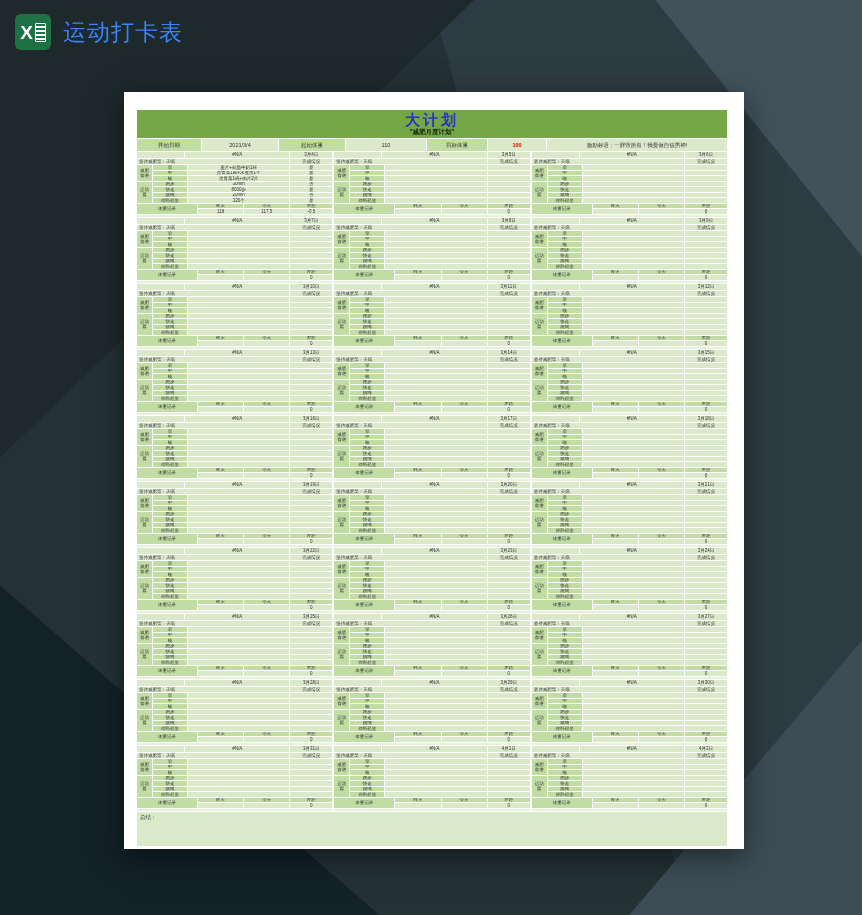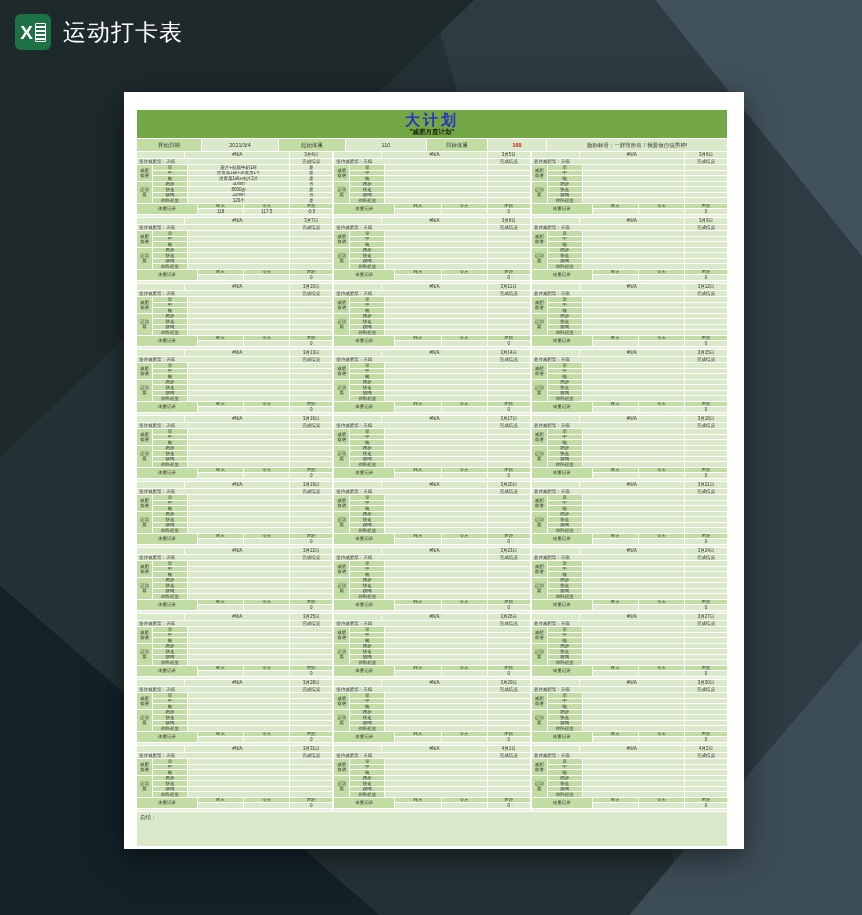--- a/index.html
+++ b/index.html
@@ -20,21 +20,21 @@
     clip-path:polygon(0 0,55% 0,0 50%);}
   .bg-bl{position:absolute;inset:0;background:#132129;
     clip-path:polygon(0 64%,44% 100%,0 100%);}
   
   .appbar{position:absolute;left:0;top:0;width:100%;height:64px;}
   .xl-icon{position:absolute;left:15px;top:14px;width:36px;height:36px;
     background:#1e7145;border-radius:6px;display:flex;align-items:center;justify-content:center;gap:2px;}
   .xl-x{color:#fff;font-weight:bold;font-size:19px;line-height:19px;}
   .xl-sheet{width:9px;height:17px;border:1.5px solid #fff;border-radius:1px;
     background:repeating-linear-gradient(to bottom,transparent 0 2.5px,#fff 2.5px 4px);}
-  .app-title{position:absolute;left:63px;top:17px;color:#ffffff;font-size:23px;letter-spacing:1px;}
+  .app-title{position:absolute;left:63px;top:17px;color:#3b82f6;font-size:23px;letter-spacing:1px;}
   
   .page{position:absolute;left:124px;top:92px;width:620px;height:757px;background:#ffffff;
     box-shadow:0 8px 28px rgba(0,0,0,.5);}
   .sheet{position:absolute;left:13px;top:18px;width:590px;background:#ffffff;}
   
   .banner{background:#74a847;text-align:center;padding:2px 0 2px 0;}
   .banner .t{font-size:15px;line-height:16px;font-weight:bold;color:#2733c2;letter-spacing:3px;}
   .banner .s{font-size:6.5px;line-height:8px;font-weight:bold;color:#15210d;}
   
   .info{display:flex;gap:1px;margin-top:1px;height:12px;font-size:5.5px;color:#333;}

